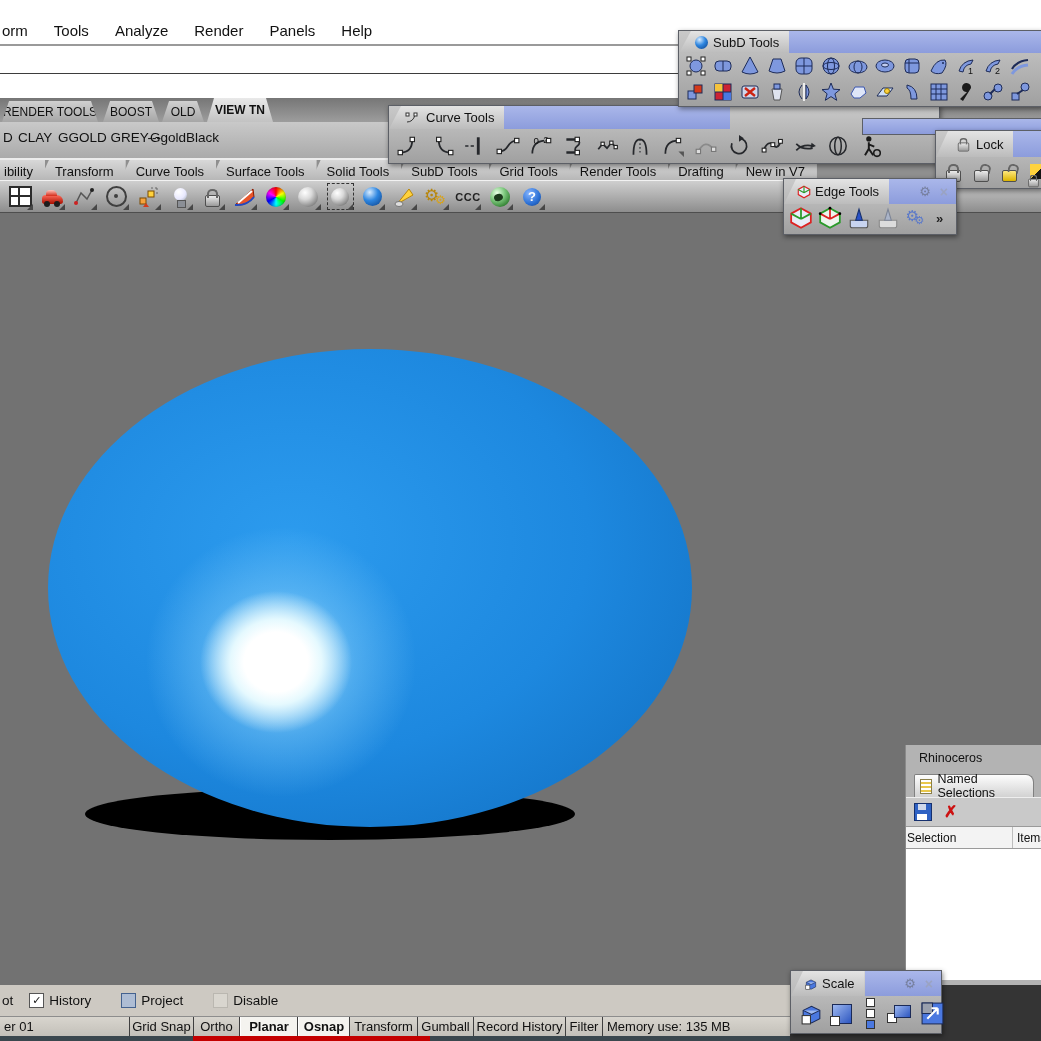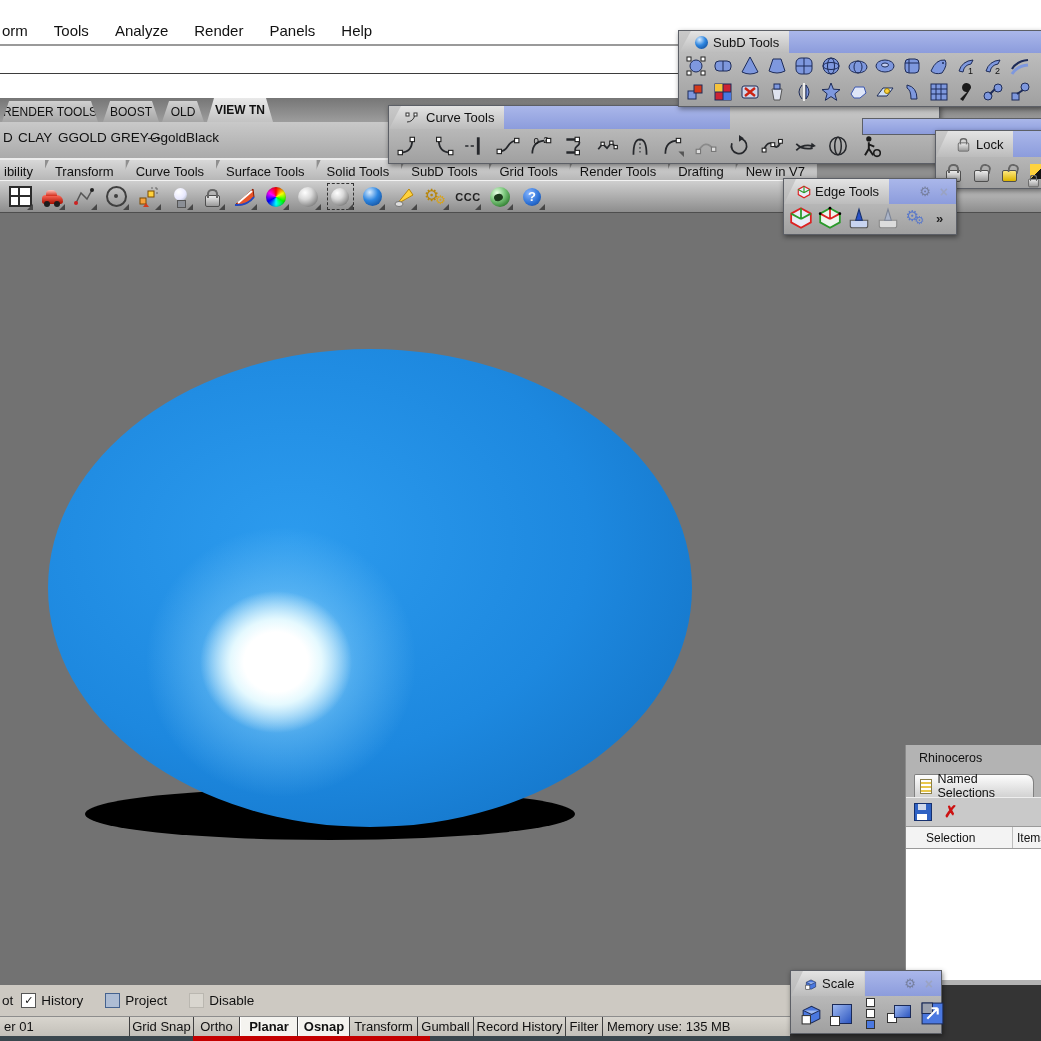--- a/index.html
+++ b/index.html
@@ -132,26 +132,26 @@
   .rp-tab{display:flex;align-items:center;gap:5px;margin:9px 0 0 8px;width:120px;height:23px;
           background:linear-gradient(#fdfdfd,#d2d2d2);border:1px solid #808080;border-bottom:none;
           border-radius:2px 8px 0 0;font-size:12.5px;padding-left:5px;box-sizing:border-box}
   .page-ic{width:11px;height:13px;background:repeating-linear-gradient(#fff 0 2px,#e9c84a 2px 4px);border:1px solid #8a7f4a}
   .rp-tools{display:flex;align-items:center;gap:12px;height:28px;background:#c9c9c9;border-top:1px solid #eee;padding-left:8px}
   .flop{width:16px;height:16px;background:#2f62c4;border:1px solid #16306e;position:relative}
   .flop::before{content:"";position:absolute;left:3px;top:0;width:8px;height:6px;background:#cfd8ea}
   .flop::after{content:"";position:absolute;left:2px;bottom:0;width:10px;height:6px;background:#fff}
   .redx{color:#cc1111;font-weight:bold;font-size:16px;line-height:1}
   .rp-header{display:flex;height:21px;background:#f3f3f3;border-top:1px solid #9a9a9a;border-bottom:1px solid #9a9a9a;font-size:12px;align-items:center}
-  .rp-header .c1{flex:0 0 107px;padding-left:20px;border-right:1px solid #bdbdbd;height:100%;display:flex;align-items:center;box-sizing:border-box}
+  .rp-header .c1{flex:0 0 107px;padding-left:1px;border-right:1px solid #bdbdbd;height:100%;display:flex;align-items:center;box-sizing:border-box}
   .rp-header .c2{flex:1;padding-left:4px;overflow:hidden;white-space:nowrap}
   .rp-list{background:#fff;height:131px}
 
   
-  .osnap-row{top:985px;left:0;width:790px;height:31px;background:#cdc9c2;display:flex;align-items:center;gap:0;font-size:13.5px}
+  .osnap-row{top:985px;left:0;width:790px;height:31px;background:#cdc9c2;display:flex;align-items:center;gap:8px;font-size:13.5px}
   .osnap-row .pref{margin:0 8px 0 2px}
   .os-item{display:flex;align-items:center;gap:5px;margin-right:22px}
   .cb{width:13px;height:13px;background:#fff;border:1px solid #555;display:flex;align-items:center;justify-content:center;font-size:11px;line-height:1}
   .cb.filled{background:#aebdd4;border-color:#44628f;color:transparent}
   .cb.flat{background:#d9d6cf;border-color:#bab7b0;color:transparent}
 
   .statusbar{top:1016px;left:0;width:790px;height:20px;background:linear-gradient(#d8d5ce,#c3c0b9);
              border-top:1px solid #8d8d8d;display:flex;font-size:13px;box-sizing:border-box}
   .scell{border-right:1px solid #3f3f3f;display:flex;align-items:center;justify-content:center;box-sizing:border-box;white-space:nowrap;overflow:hidden}
   .scell.left{justify-content:flex-start;padding-left:4px}

